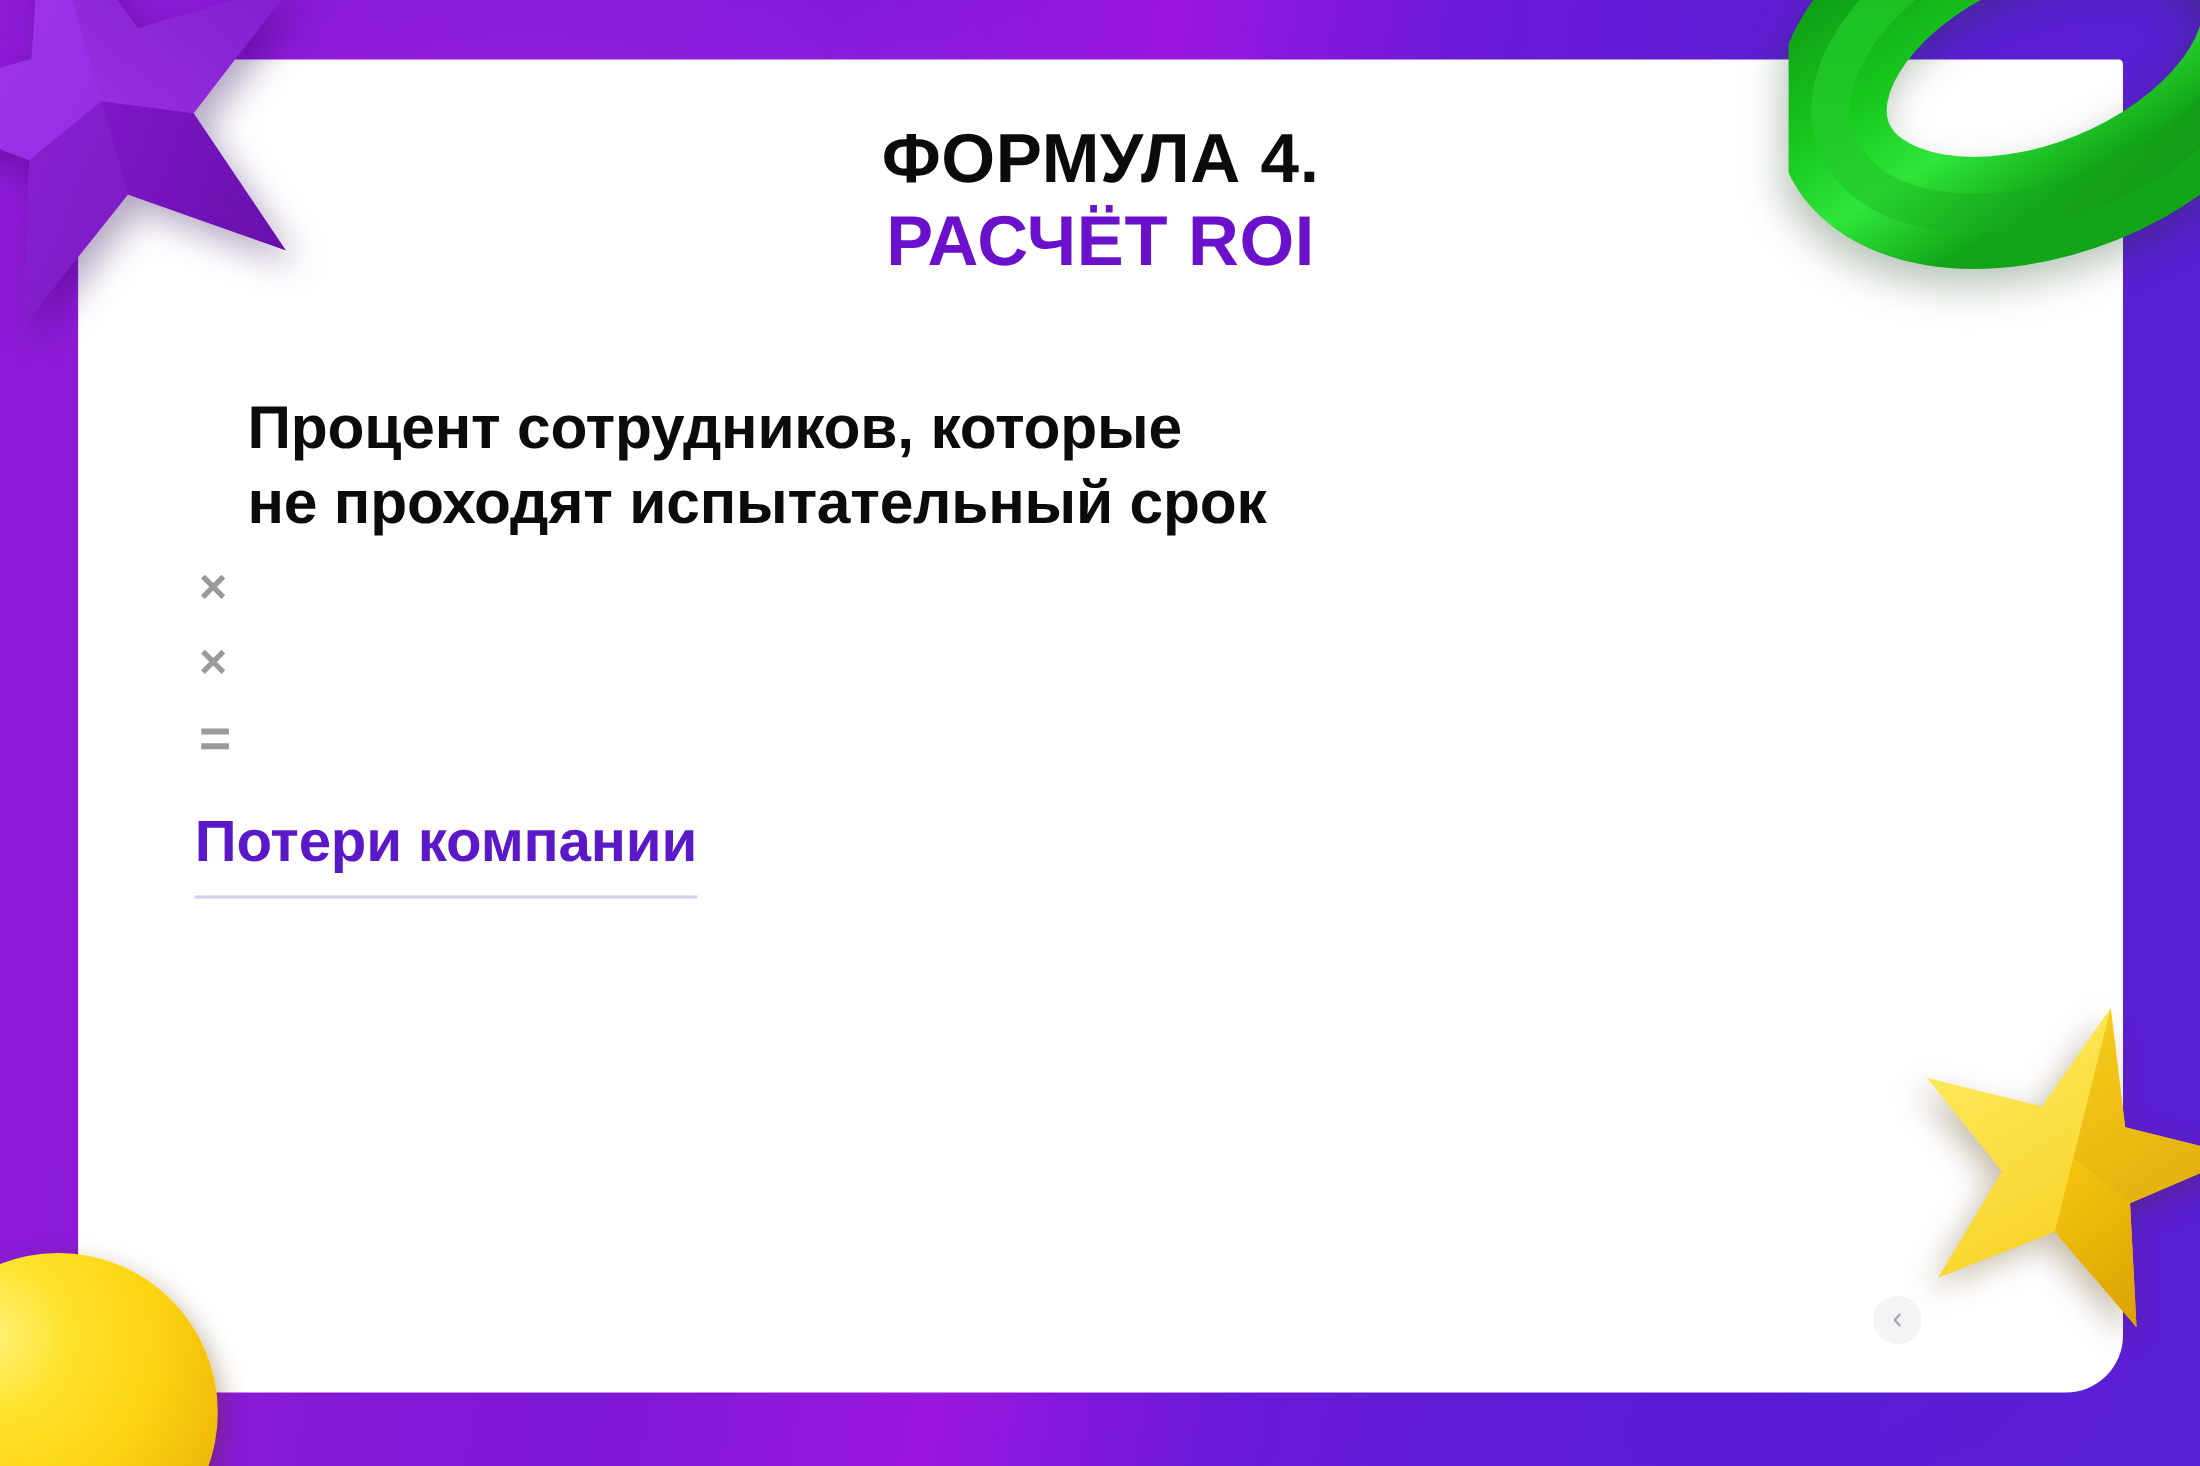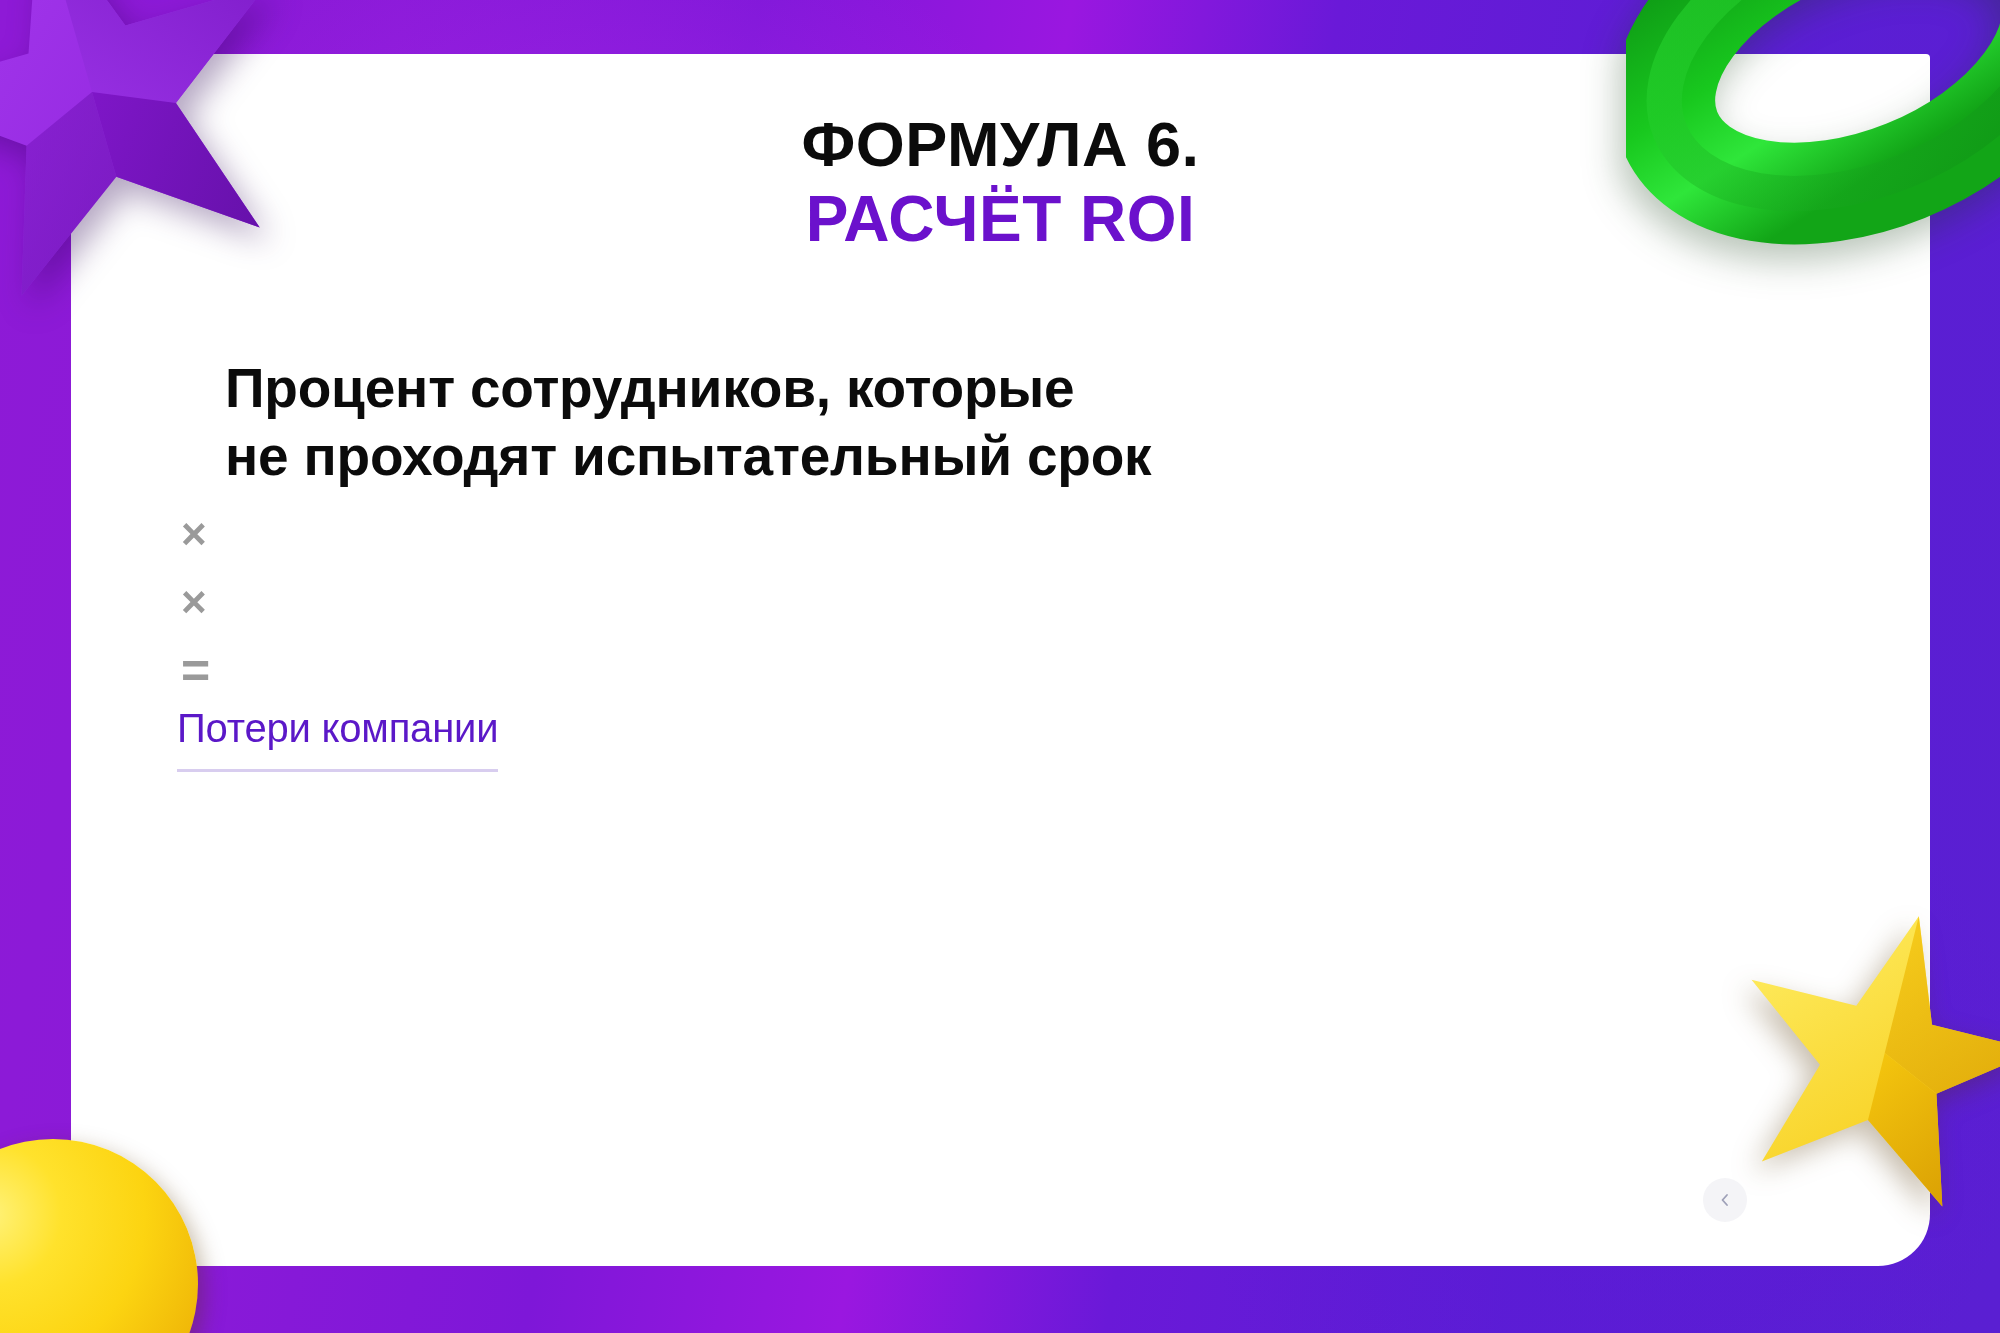--- a/index.html
+++ b/index.html
@@ -140,26 +140,27 @@
     font-weight: 700;
     line-height: 1;
     margin: 22px 0 20px 4px;
     height: 46px;
     display: block;
   }
   .op-eq { font-size: 50px; margin: 16px 0 14px 4px; }
 
   .result {
     display: inline-block;
-    font-size: 40px;
-    font-weight: 400;
+    font-size: 53px;
+    font-weight: 700;
     color: #5B18C8;
     letter-spacing: -0.2px;
     padding-bottom: 18px;
     border-bottom: 3px solid #D8CDEF;
+    margin-top: 29px;
   }
 
   
   .nav-btn {
     position: absolute;
     right: 183px;
     bottom: 44px;
     width: 44px; height: 44px;
     border-radius: 50%;
     background: #F4F4F7;
@@ -246,21 +247,21 @@
         <polygon points="100,108 140,126 162,198 100,154" fill="url(#yB)" opacity=".9"></polygon>
       </g>
     </svg>
   </div>
 
   <div class="deco ball-yellow"></div>
 
   <div class="content">
 
     <div class="title-block">
-      <div class="title-main">ФОРМУЛА 6.</div>
+      <div class="title-main">ФОРМУЛА 4.</div>
       <div class="title-sub">РАСЧЁТ ROI</div>
     </div>
 
     <div class="formula">
 
       <div class="term">Процент сотрудников, которые
 не проходят испытательный срок</div>
 
       <span class="op">×</span>
 

